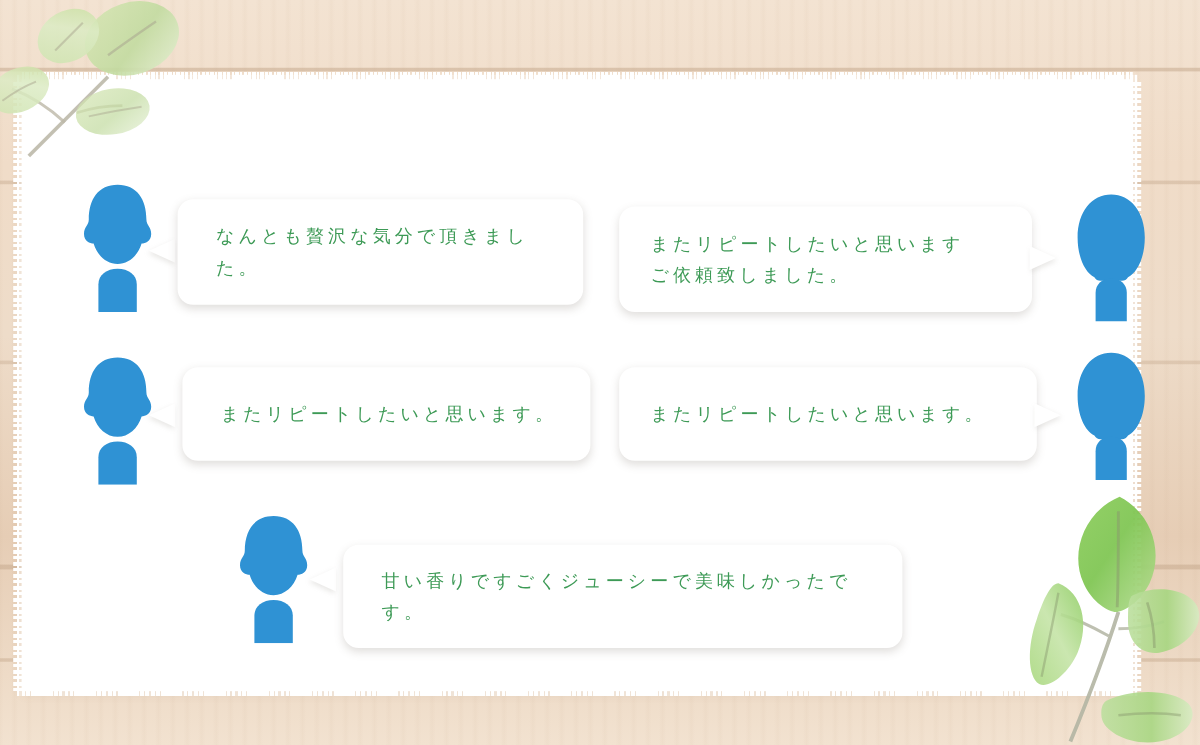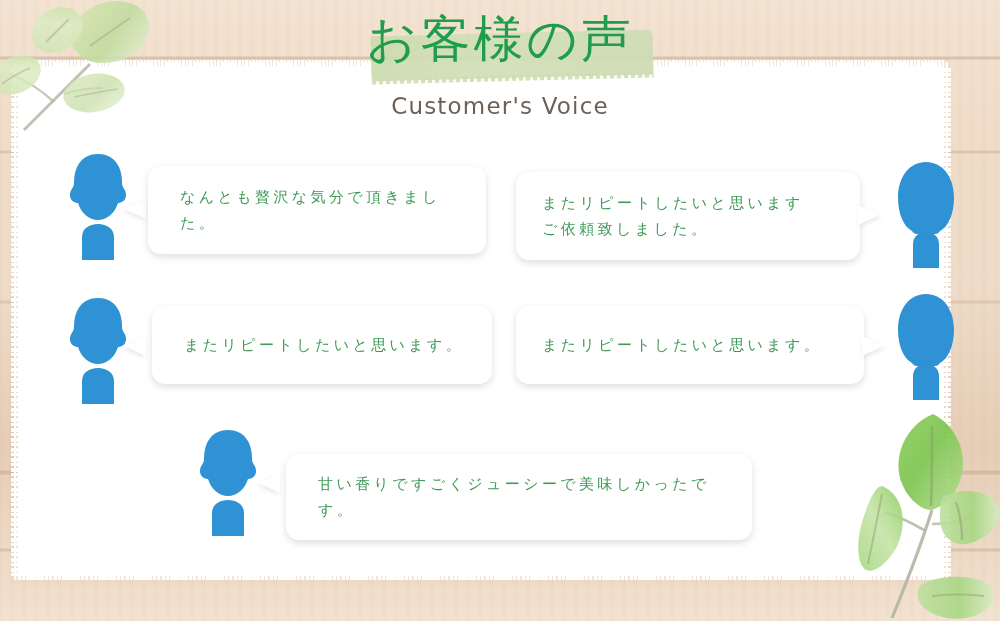--- a/index.html
+++ b/index.html
@@ -222,25 +222,20 @@
 <body>
 
 <div id="stage">
 
   <div class="paper"></div>
   <div class="torn torn-top"></div>
   <div class="torn torn-bottom"></div>
   <div class="torn torn-left"></div>
   <div class="torn torn-right"></div>
 
-  <div class="title-wrap">
-    <div class="title-band"></div>
-    <div class="title-text">お客様の声</div>
-  </div>
-  <div class="subtitle">Customer's  Voice</div>
 
   <div class="row" style="left:0; top:0;">
     <div class="avatar" style="left:62px; top:152px;">
       <svg width="72" height="108" viewBox="0 0 72 108">
         <path fill="#2f92d4" d="M36 2C20 2 12 14 12 31c0 5-4 6-4 12 0 6 5 8 8 8 3 10 11 17 20 17s17-7 20-17c3 0 8-2 8-8 0-6-4-7-4-12C60 14 52 2 36 2z"></path>
         <path fill="#2f92d4" d="M36 72c-9 0-16 5-16 13v23h32V85c0-8-7-13-16-13z"></path>
       </svg>
     </div>
     <div class="tail tail-left" style="left:124px; top:199px;"></div>
     <div class="bubble pad-l" style="left:148px; top:166px; width:338px; height:88px;">

